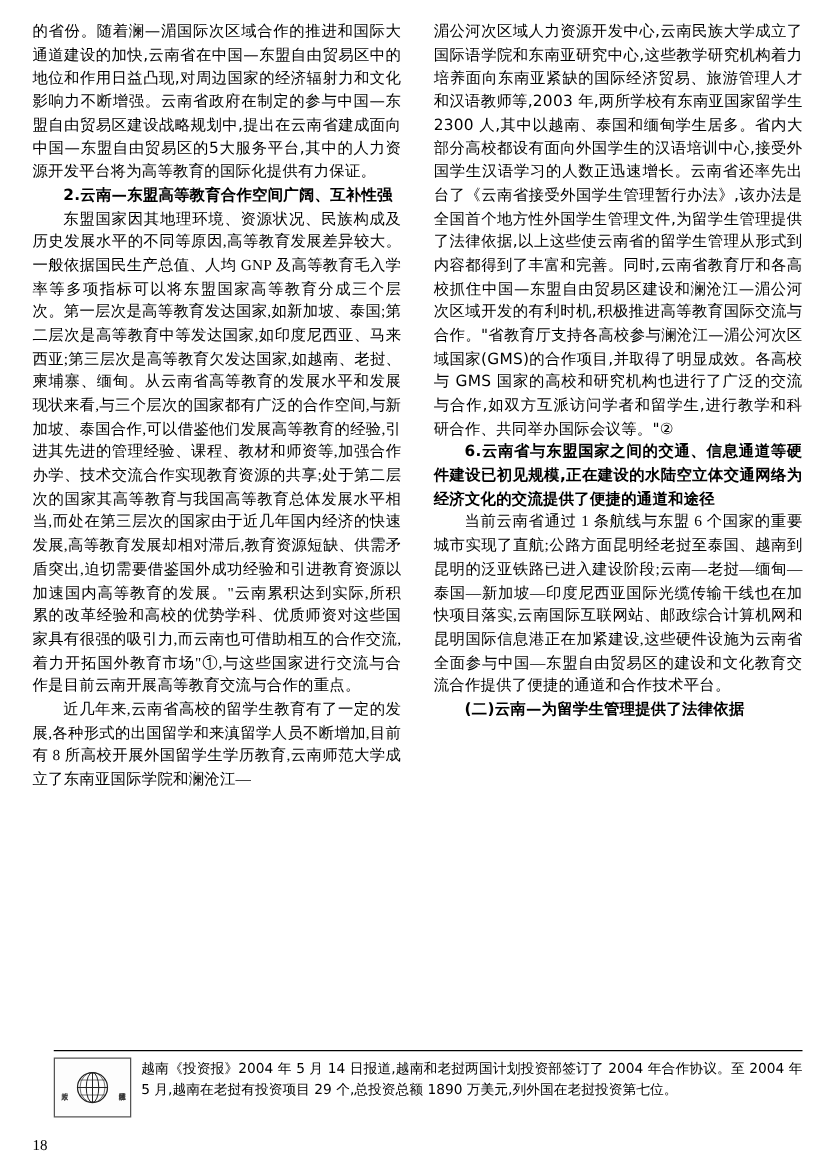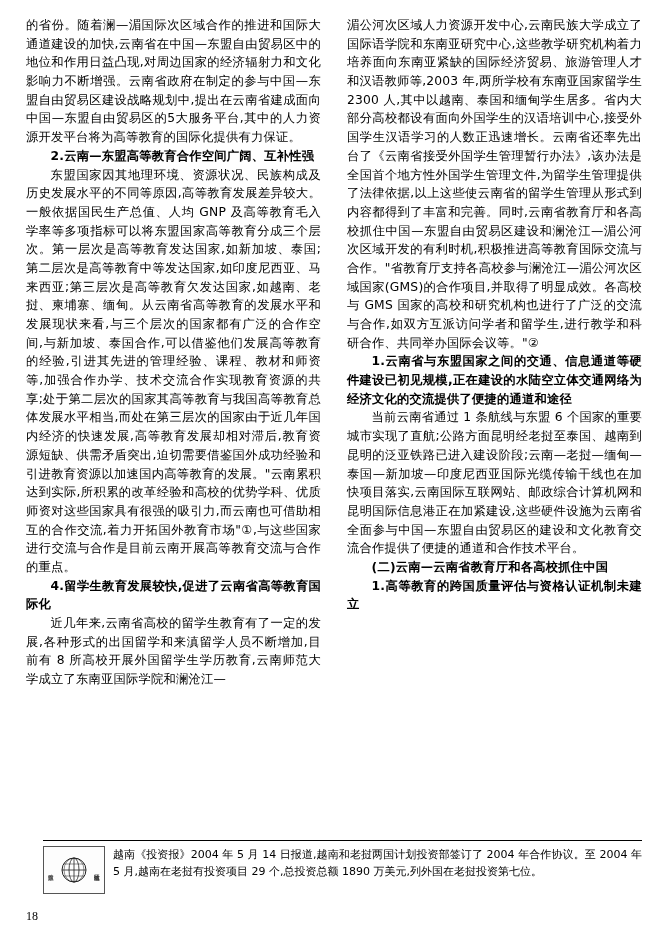--- a/index.html
+++ b/index.html
@@ -33,20 +33,21 @@
     line-height: 1.52;
     text-align: justify;
     text-justify: inter-ideograph;
     letter-spacing: 0.2px;
   }
   .col p {
     margin: 0;
   }
   .indent2 {
     text-indent: 2em;
+    font-family: Liberation Serif, serif;
   }
   .indent0 {
     text-indent: 0;
   }
   .heading {
     text-indent: 2em;
     font-weight: bold;
   }
   .footnote-area {
     position: absolute;
@@ -125,30 +126,28 @@
 <body>
 
 <div class="page">
 
   <div class="columns">
 
     <div class="col">
       <p class="indent0">的省份。随着澜—湄国际次区域合作的推进和国际大通道建设的加快,云南省在中国—东盟自由贸易区中的地位和作用日益凸现,对周边国家的经济辐射力和文化影响力不断增强。云南省政府在制定的参与中国—东盟自由贸易区建设战略规划中,提出在云南省建成面向中国—东盟自由贸易区的5大服务平台,其中的人力资源开发平台将为高等教育的国际化提供有力保证。</p>
       <p class="heading">2.云南—东盟高等教育合作空间广阔、互补性强</p>
       <p class="indent2">东盟国家因其地理环境、资源状况、民族构成及历史发展水平的不同等原因,高等教育发展差异较大。一般依据国民生产总值、人均 GNP 及高等教育毛入学率等多项指标可以将东盟国家高等教育分成三个层次。第一层次是高等教育发达国家,如新加坡、泰国;第二层次是高等教育中等发达国家,如印度尼西亚、马来西亚;第三层次是高等教育欠发达国家,如越南、老挝、柬埔寨、缅甸。从云南省高等教育的发展水平和发展现状来看,与三个层次的国家都有广泛的合作空间,与新加坡、泰国合作,可以借鉴他们发展高等教育的经验,引进其先进的管理经验、课程、教材和师资等,加强合作办学、技术交流合作实现教育资源的共享;处于第二层次的国家其高等教育与我国高等教育总体发展水平相当,而处在第三层次的国家由于近几年国内经济的快速发展,高等教育发展却相对滞后,教育资源短缺、供需矛盾突出,迫切需要借鉴国外成功经验和引进教育资源以加速国内高等教育的发展。"云南累积达到实际,所积累的改革经验和高校的优势学科、优质师资对这些国家具有很强的吸引力,而云南也可借助相互的合作交流,着力开拓国外教育市场"①,与这些国家进行交流与合作是目前云南开展高等教育交流与合作的重点。</p>
-      <p class="heading">4.留学生教育发展较快,促进了云南省高等教育国际化</p>
       <p class="indent2">近几年来,云南省高校的留学生教育有了一定的发展,各种形式的出国留学和来滇留学人员不断增加,目前有 8 所高校开展外国留学生学历教育,云南师范大学成立了东南亚国际学院和澜沧江—</p>
     </div>
 
     <div class="col">
       <p class="indent0">湄公河次区域人力资源开发中心,云南民族大学成立了国际语学院和东南亚研究中心,这些教学研究机构着力培养面向东南亚紧缺的国际经济贸易、旅游管理人才和汉语教师等,2003 年,两所学校有东南亚国家留学生 2300 人,其中以越南、泰国和缅甸学生居多。省内大部分高校都设有面向外国学生的汉语培训中心,接受外国学生汉语学习的人数正迅速增长。云南省还率先出台了《云南省接受外国学生管理暂行办法》,该办法是全国首个地方性外国学生管理文件,为留学生管理提供了法律依据,以上这些使云南省的留学生管理从形式到内容都得到了丰富和完善。同时,云南省教育厅和各高校抓住中国—东盟自由贸易区建设和澜沧江—湄公河次区域开发的有利时机,积极推进高等教育国际交流与合作。"省教育厅支持各高校参与澜沧江—湄公河次区域国家(GMS)的合作项目,并取得了明显成效。各高校与 GMS 国家的高校和研究机构也进行了广泛的交流与合作,如双方互派访问学者和留学生,进行教学和科研合作、共同举办国际会议等。"②</p>
-      <p class="heading">1.云南省与东盟国家之间的交通、信息通道等硬件建设已初见规模,正在建设的水陆空立体交通网络为经济文化的交流提供了便捷的通道和途径</p>
+      <p class="heading">6.云南省与东盟国家之间的交通、信息通道等硬件建设已初见规模,正在建设的水陆空立体交通网络为经济文化的交流提供了便捷的通道和途径</p>
       <p class="indent2">当前云南省通过 1 条航线与东盟 6 个国家的重要城市实现了直航;公路方面昆明经老挝至泰国、越南到昆明的泛亚铁路已进入建设阶段;云南—老挝—缅甸—泰国—新加坡—印度尼西亚国际光缆传输干线也在加快项目落实,云南国际互联网站、邮政综合计算机网和昆明国际信息港正在加紧建设,这些硬件设施为云南省全面参与中国—东盟自由贸易区的建设和文化教育交流合作提供了便捷的通道和合作技术平台。</p>
-      <p class="heading">(二)云南—云南省教育厅和各高校抓住中国</p>
-      <p class="heading">1.高等教育的跨国质量评估与资格认证机制未建立</p>
+      <p class="heading">(二)云南—为留学生管理提供了法律依据</p>
     </div>
 
   </div>
 
   <div class="footnote-area">
     <div class="footnote-rule"></div>
     <div class="footnote-row">
       <div class="stamp">
         <div class="stamp-left">东盟政</div>
         <div class="stamp-globe">

